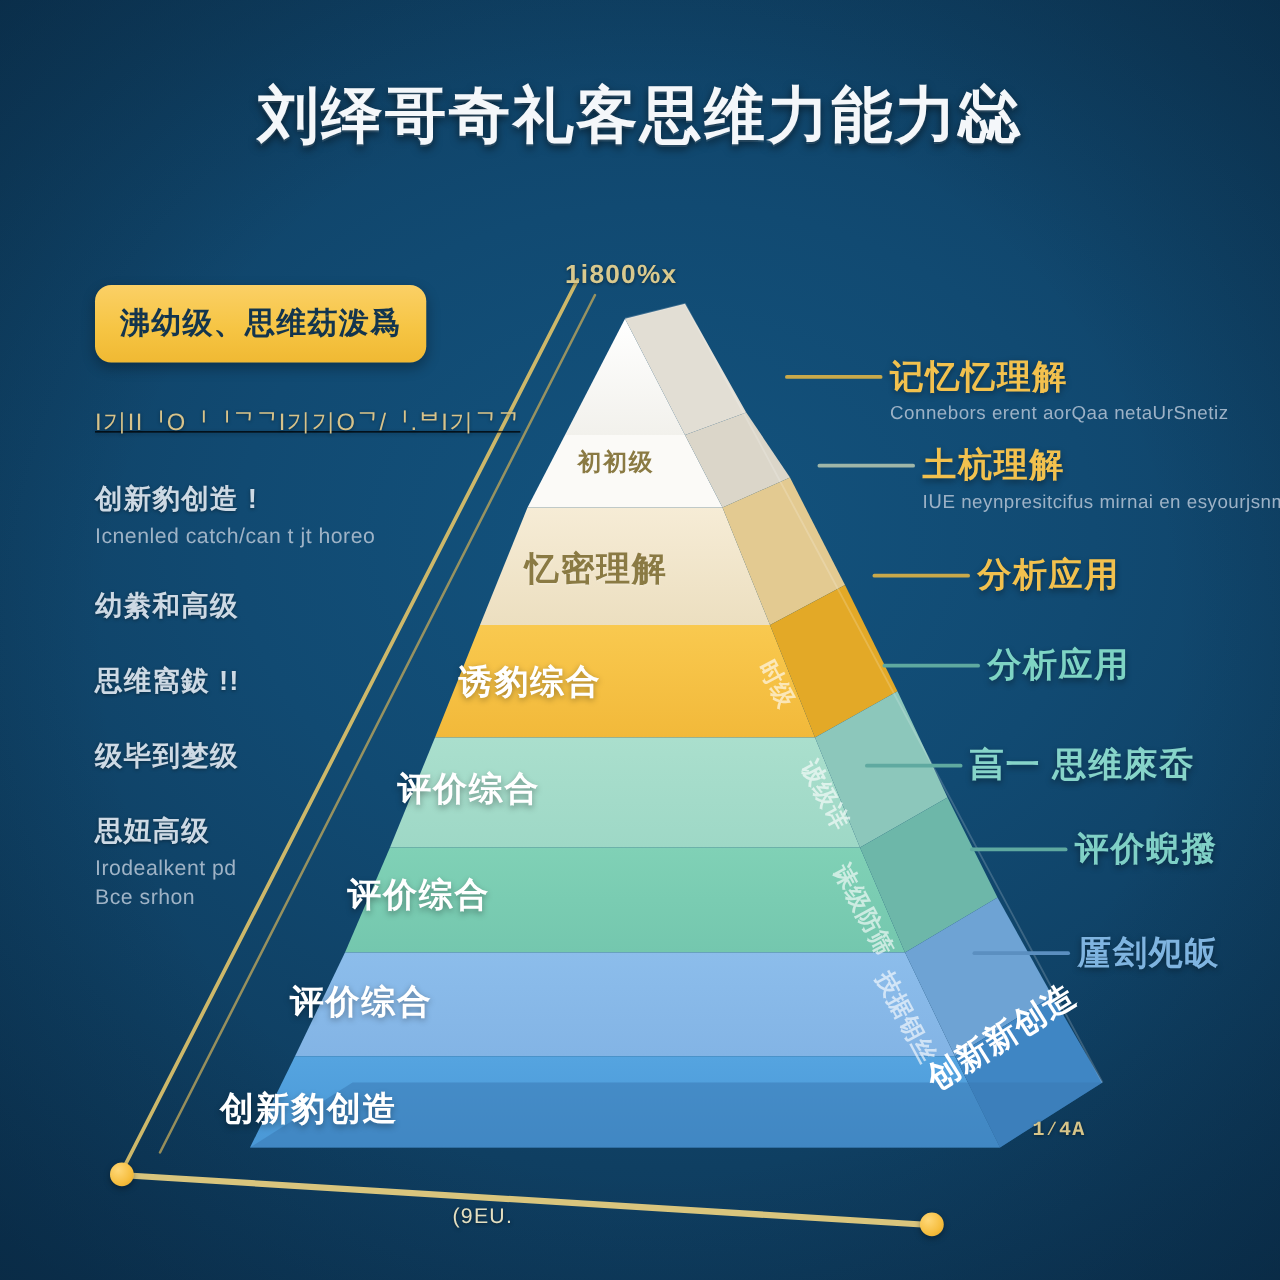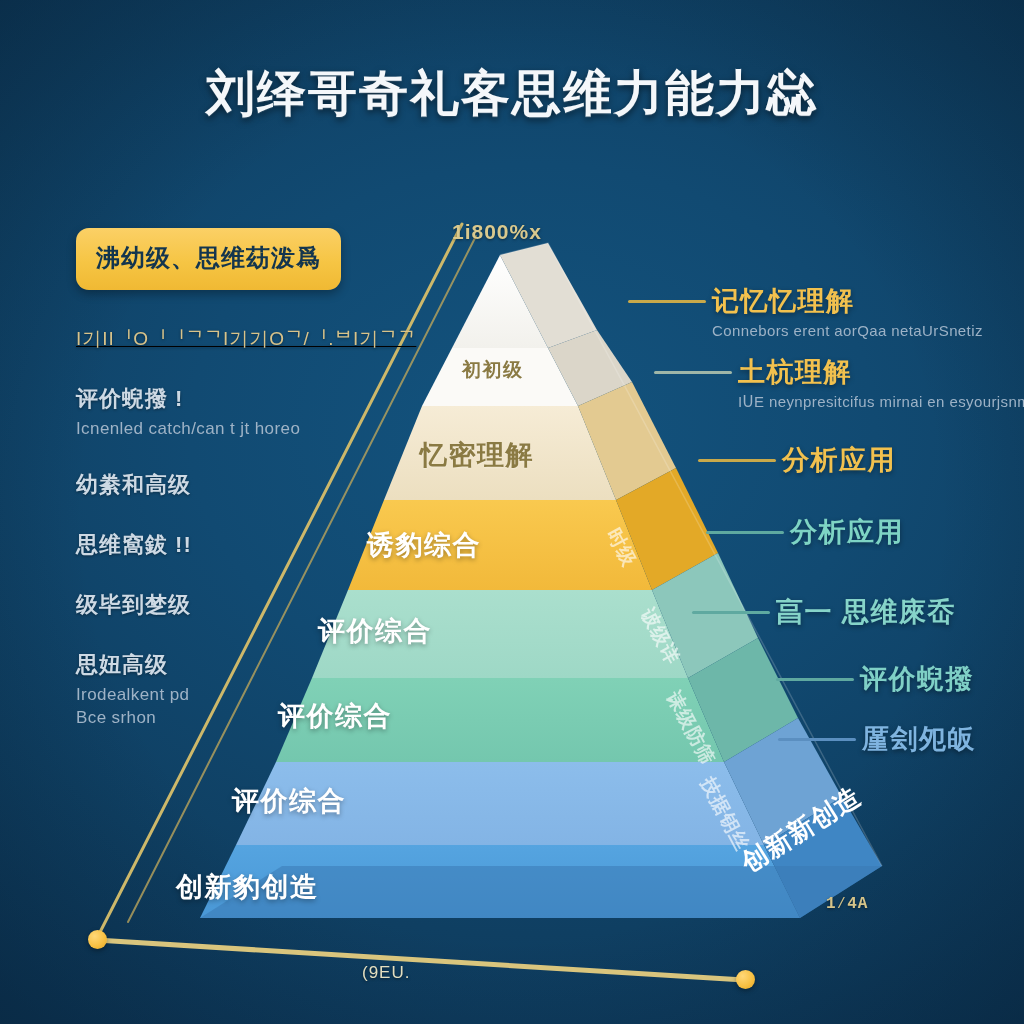--- a/index.html
+++ b/index.html
@@ -238,38 +238,38 @@
 
     <div class="tier-label-side" style="left:612px;top:517px;transform:rotate(62deg);">时级</div>
     <div class="tier-label-side" style="left:646px;top:597px;transform:rotate(62deg);">诐级详</div>
     <div class="tier-label-side" style="left:672px;top:680px;transform:rotate(62deg);">诔级防筛</div>
     <div class="tier-label-side" style="left:706px;top:766px;transform:rotate(62deg);">技据钥丝</div>
     <div class="tier-label-side" style="left:744px;top:848px;transform:rotate(-32deg);color:#ffffff;font-size:26px;">创新新创造</div>
 
     <div class="axis-cap" style="left:88px;top:930px;"></div>
     <div class="axis-cap" style="left:736px;top:970px;"></div>
 
-    <div id="apex-text" style="left:452px;top:220px;">1i800%x</div>
+    <div id="apex-text" style="left:452px;top:208px;">1i800%x</div>
     <div id="corner-text" style="left:826px;top:895px;">1⁄4A</div>
     <div class="axis-text" style="left:362px;top:963px;">(9EU.</div>
   </div>
 
   <div id="title-block">
     <div class="title-line">刘绎哥奇礼客思维力能力惢</div>
   </div>
 
   <div id="sidebar">
     <div id="badge">沸幼级、思维苭泼爲</div>
 
     <div class="side-item first">
       <div class="side-cn gold">I기IIᅵOᅵᅵᄀᄀI기기Oᄀ/ᅵ.ᄇI기ᄀᄀ</div>
     </div>
 
     <div class="side-item">
-      <div class="side-cn">评价蜺撥 !</div>
+      <div class="side-cn">创新豹创造 !</div>
       <div class="side-en">Icnenled catch/can t jt horeo</div>
     </div>
 
     <div class="side-item">
       <div class="side-cn">幼絭和高级</div>
     </div>
 
     <div class="side-item">
       <div class="side-cn">思维窩鈸 !!</div>
     </div>
@@ -310,19 +310,19 @@
   <div class="callout" style="left:776px;top:595px;">
     <div class="line" style="background:#5fa9a0;"></div>
     <div class="cn" style="color:#86d4c9;">亯一 思维庲岙</div>
   </div>
 
   <div class="callout" style="left:860px;top:662px;text-align:center;">
     <div class="line" style="background:#5fa9a0;"></div>
     <div class="cn" style="color:#7fd0c6;">评价蜺撥</div>
   </div>
 
-  <div class="callout" style="left:862px;top:722px;">
+  <div class="callout" style="left:862px;top:745px;">
     <div class="line" style="background:#5b8fc0;"></div>
     <div class="cn" style="color:#7fb4e0;">厪刽夗皈</div>
   </div>
 
   <div id="vignette"></div>
 </div>
 
 </body></html>

